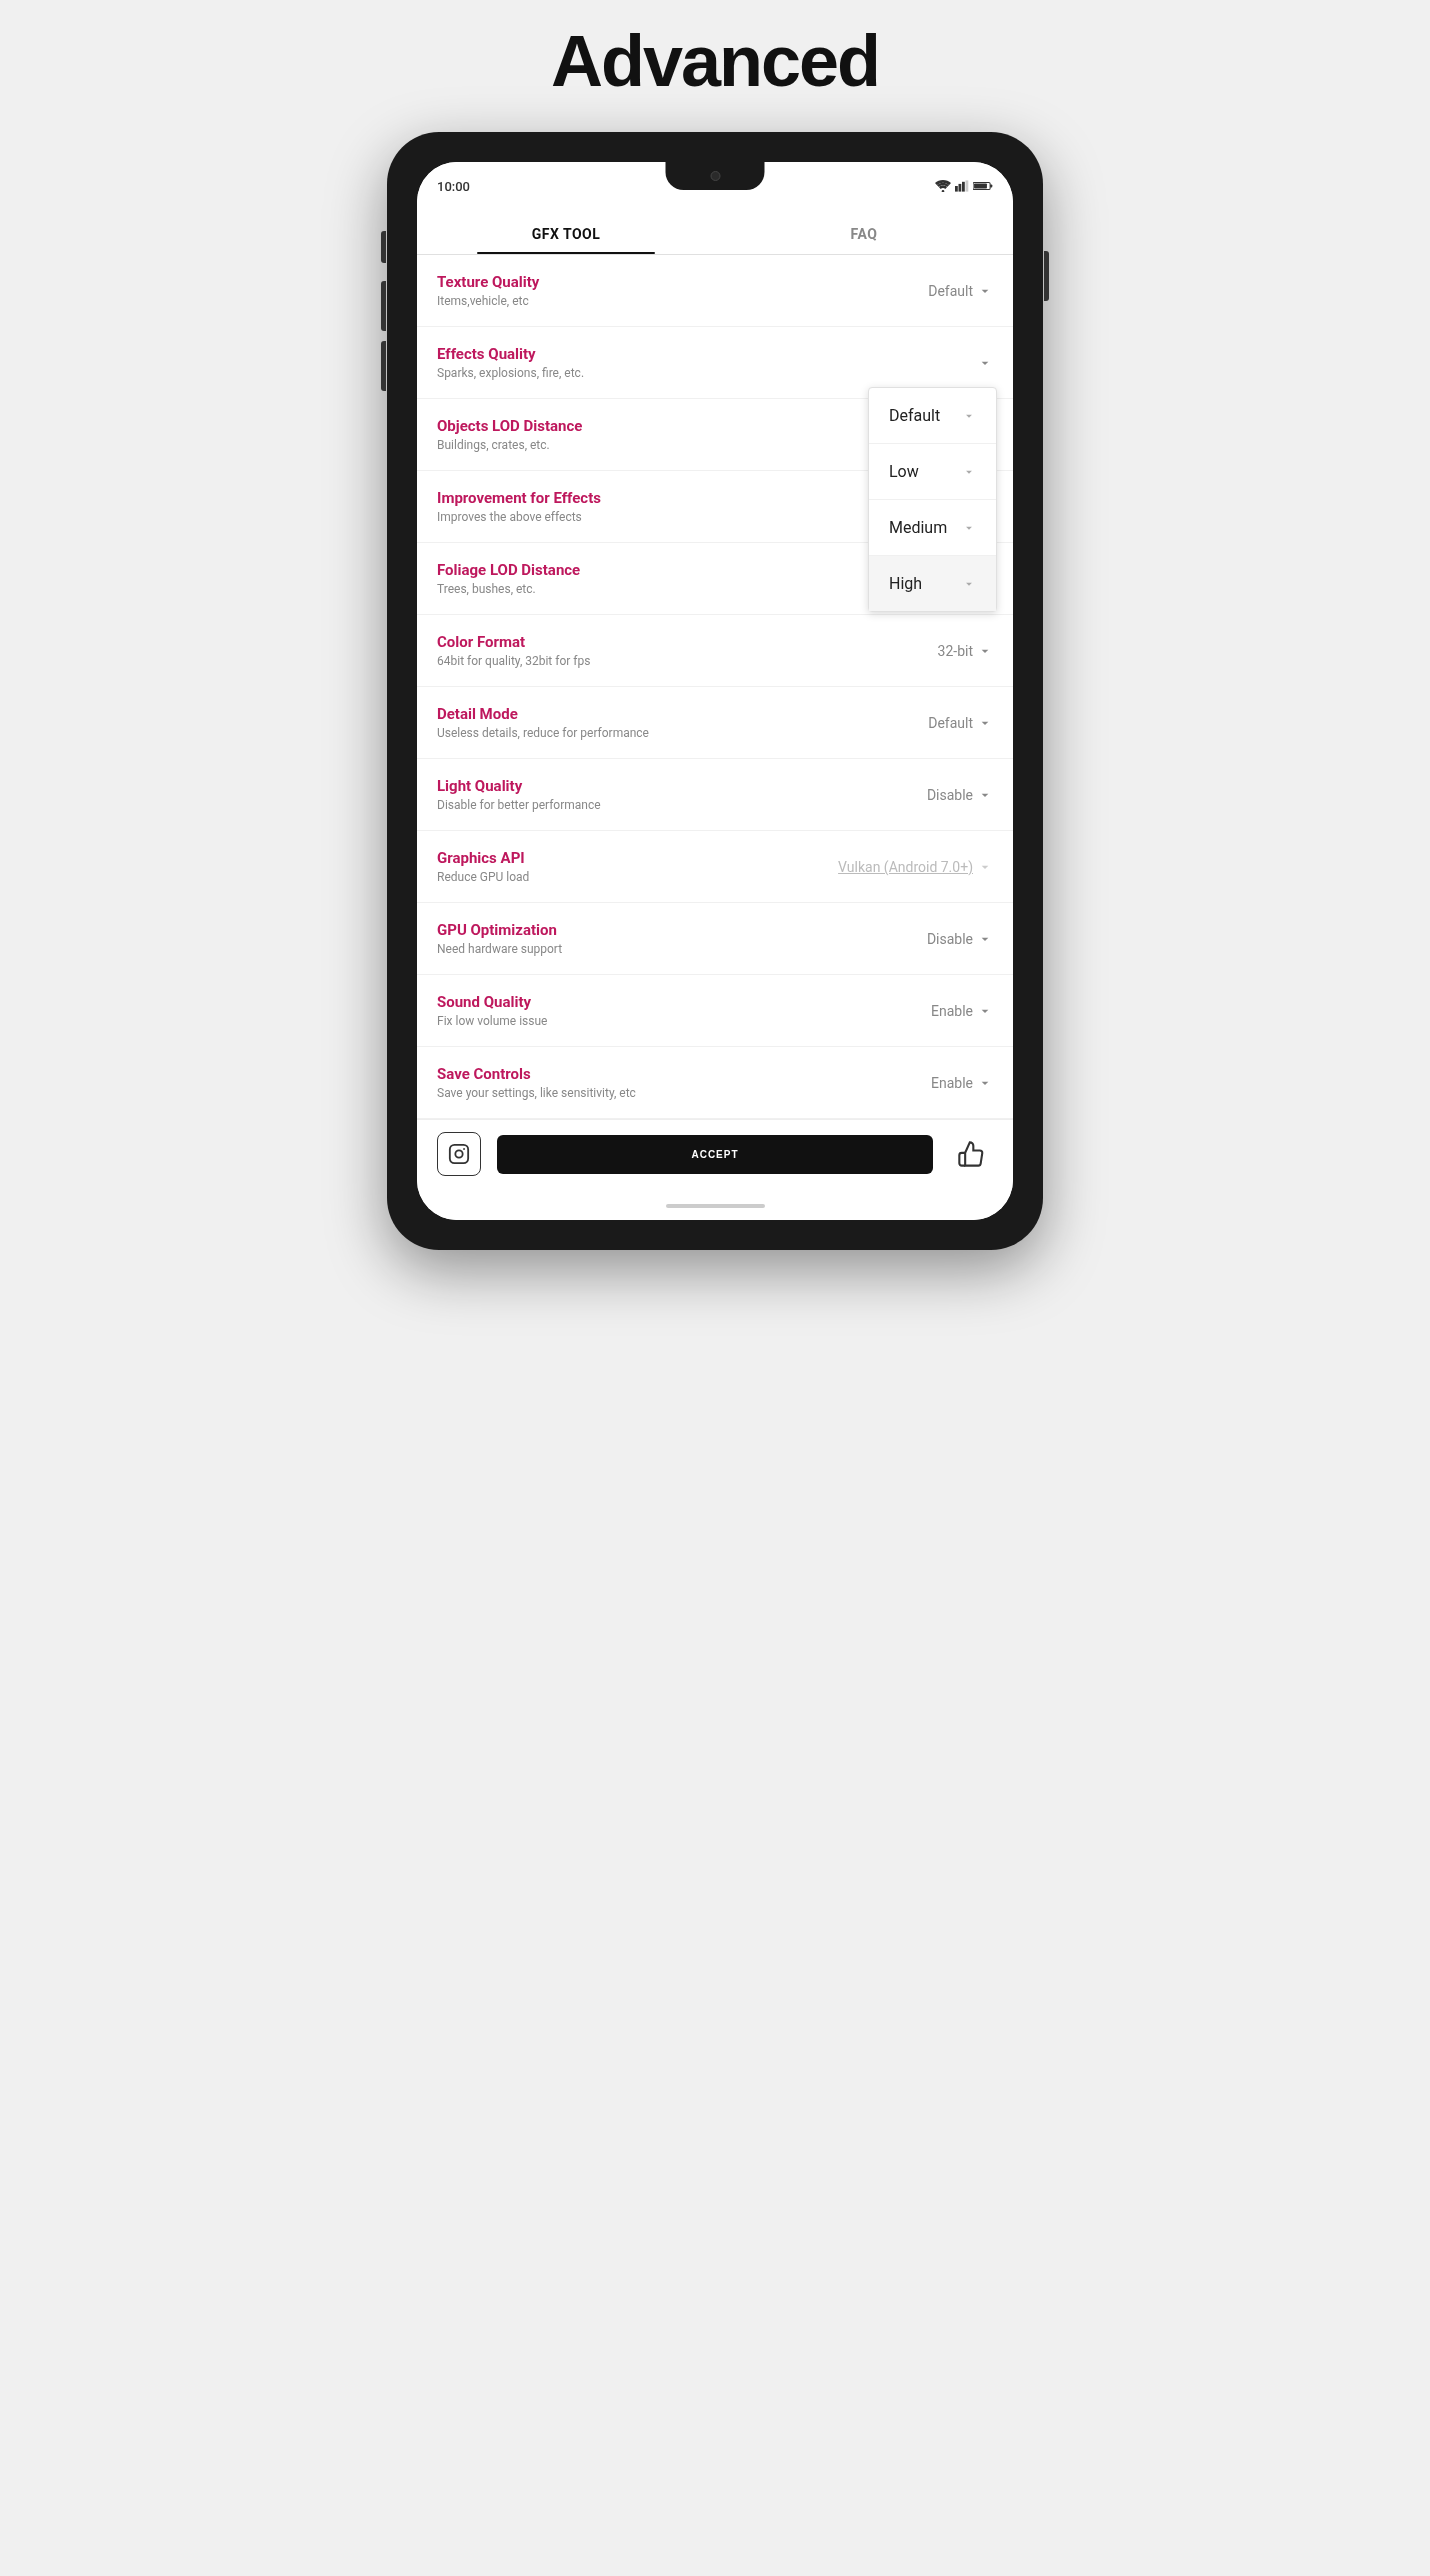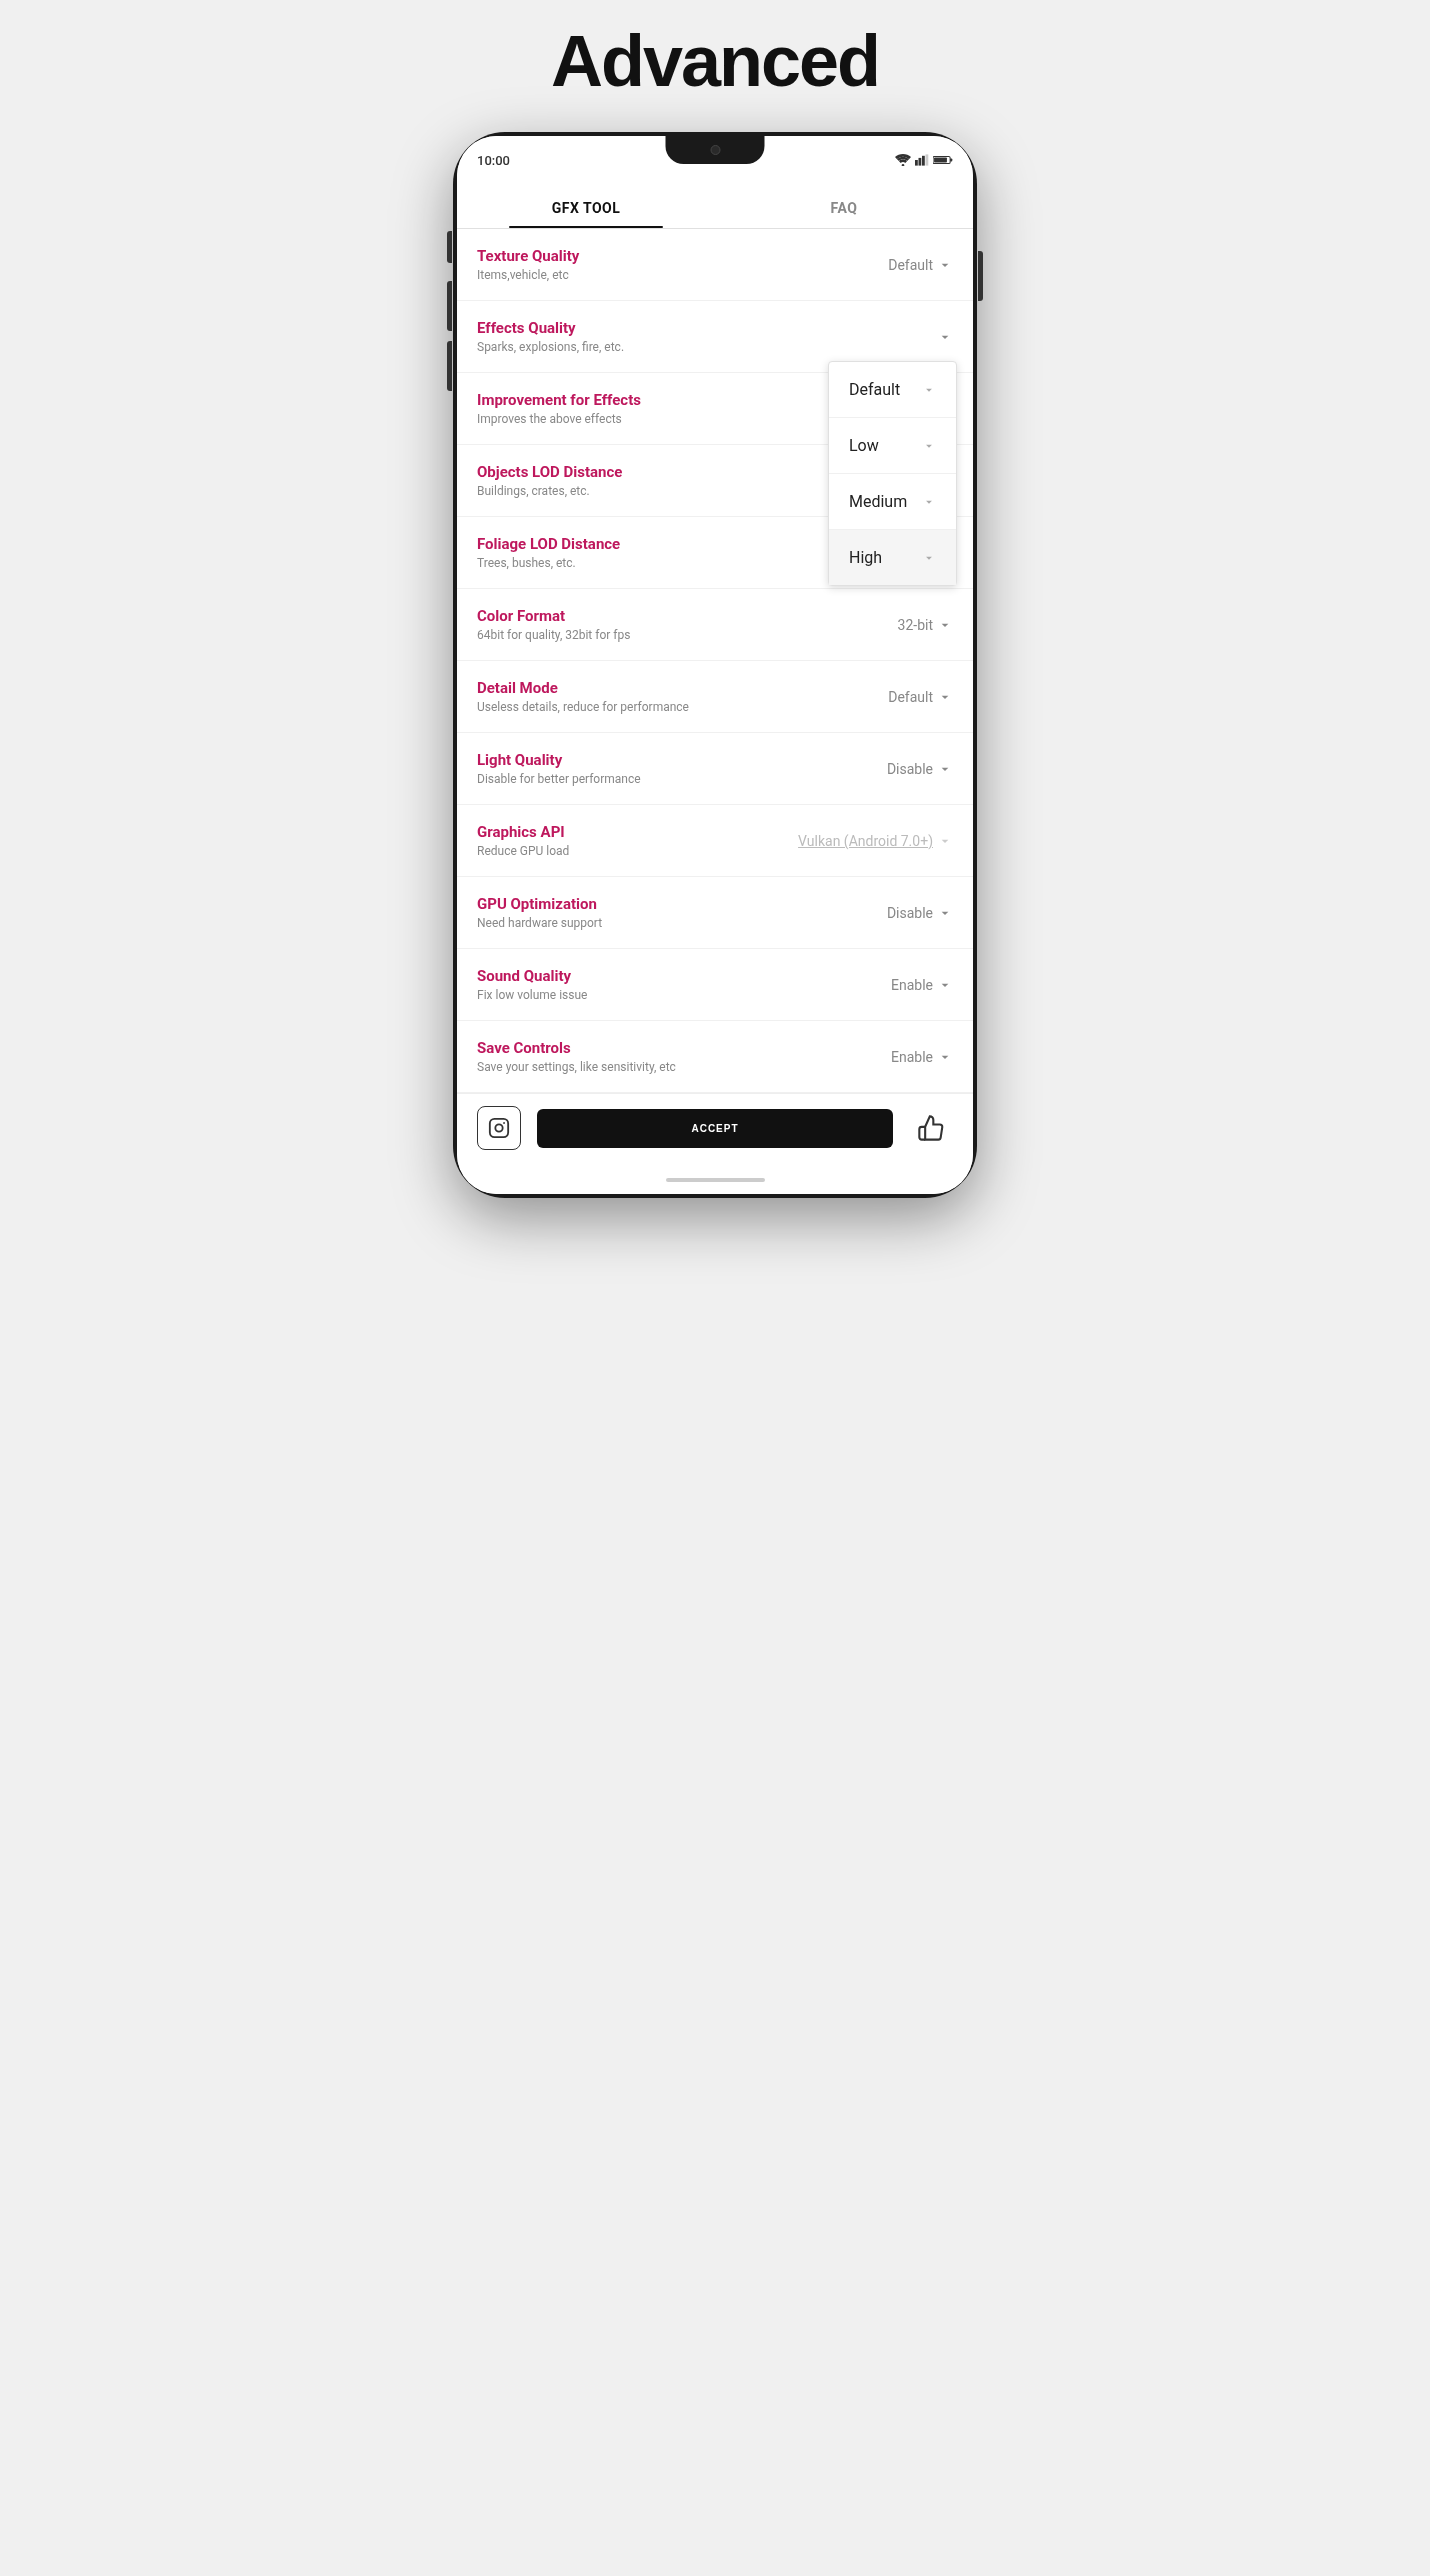--- a/index.html
+++ b/index.html
@@ -24,24 +24,24 @@
       font-size: 72px;
       font-weight: 900;
       color: #111;
       letter-spacing: -2px;
       margin-bottom: 30px;
       font-family: Arial Black, Arial, sans-serif;
     }
 
     
     .phone-frame {
-      width: 524px;
+      width: 656px;
       background: #1a1a1a;
       border-radius: 52px;
-      padding: 4px;
+      padding: 30px;
       box-shadow: 0 20px 60px rgba(0,0,0,0.4);
       position: relative;
     }
 
     .phone-screen {
       background: #fff;
       border-radius: 40px;
       overflow: hidden;
       position: relative;
     }
@@ -422,35 +422,35 @@
               <span>High</span>
               <svg width="14" height="14" viewBox="0 0 24 24" fill="none">
                   <path d="M7 10l5 5 5-5z" fill="#aaa"></path>
                 </svg>
             </div>
           </div>
         </div>
 
         <div class="setting-row">
           <div class="setting-left">
+            <div class="setting-title">Objects LOD Distance</div>
+            <div class="setting-subtitle">Buildings, crates, etc.</div>
+          </div>
+          <div class="setting-right">
+            <span class="setting-value"></span>
+            <svg class="dropdown-arrow" viewBox="0 0 24 24">
+                <path d="M7 10l5 5 5-5z"></path>
+              </svg>
+          </div>
+        </div>
+
+        <div class="setting-row">
+          <div class="setting-left">
             <div class="setting-title">Improvement for Effects</div>
             <div class="setting-subtitle">Improves the above effects</div>
-          </div>
-          <div class="setting-right">
-            <span class="setting-value"></span>
-            <svg class="dropdown-arrow" viewBox="0 0 24 24">
-                <path d="M7 10l5 5 5-5z"></path>
-              </svg>
-          </div>
-        </div>
-
-        <div class="setting-row">
-          <div class="setting-left">
-            <div class="setting-title">Objects LOD Distance</div>
-            <div class="setting-subtitle">Buildings, crates, etc.</div>
           </div>
           <div class="setting-right">
             <span class="setting-value"></span>
             <svg class="dropdown-arrow" viewBox="0 0 24 24">
                 <path d="M7 10l5 5 5-5z"></path>
               </svg>
           </div>
         </div>
 
         <div class="setting-row">

